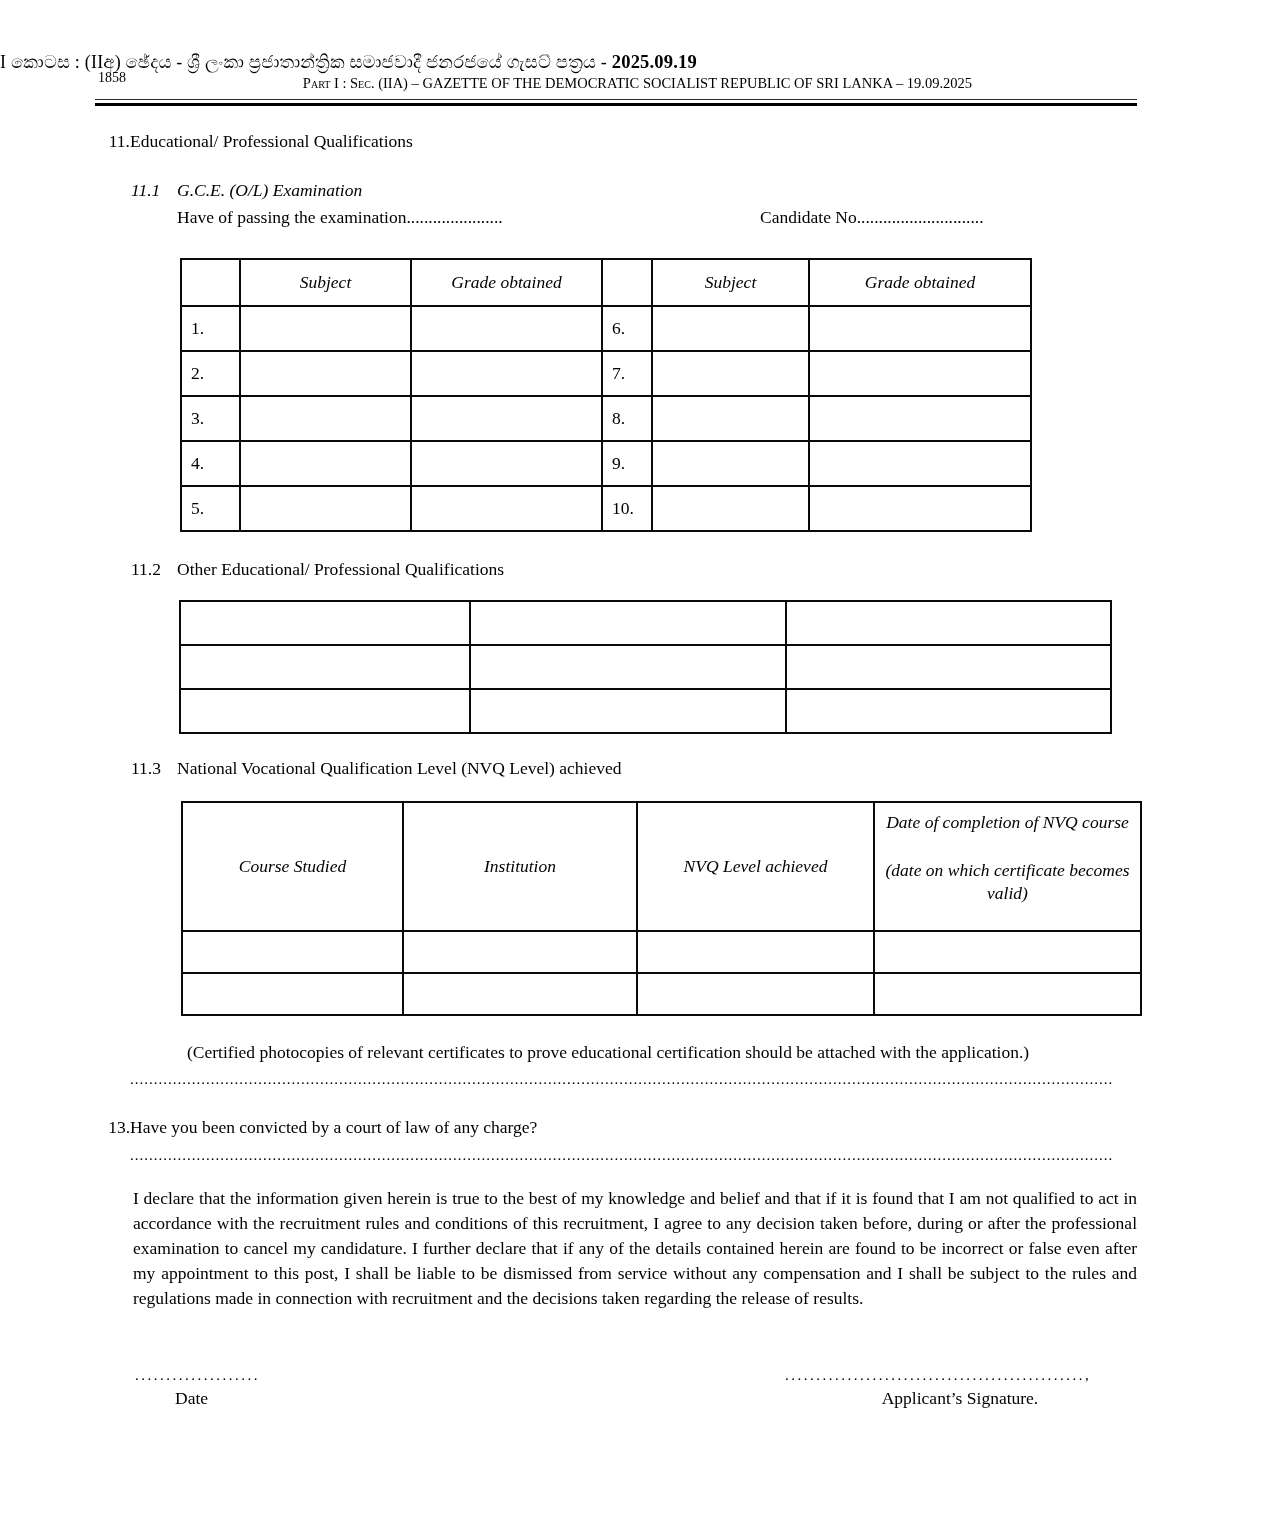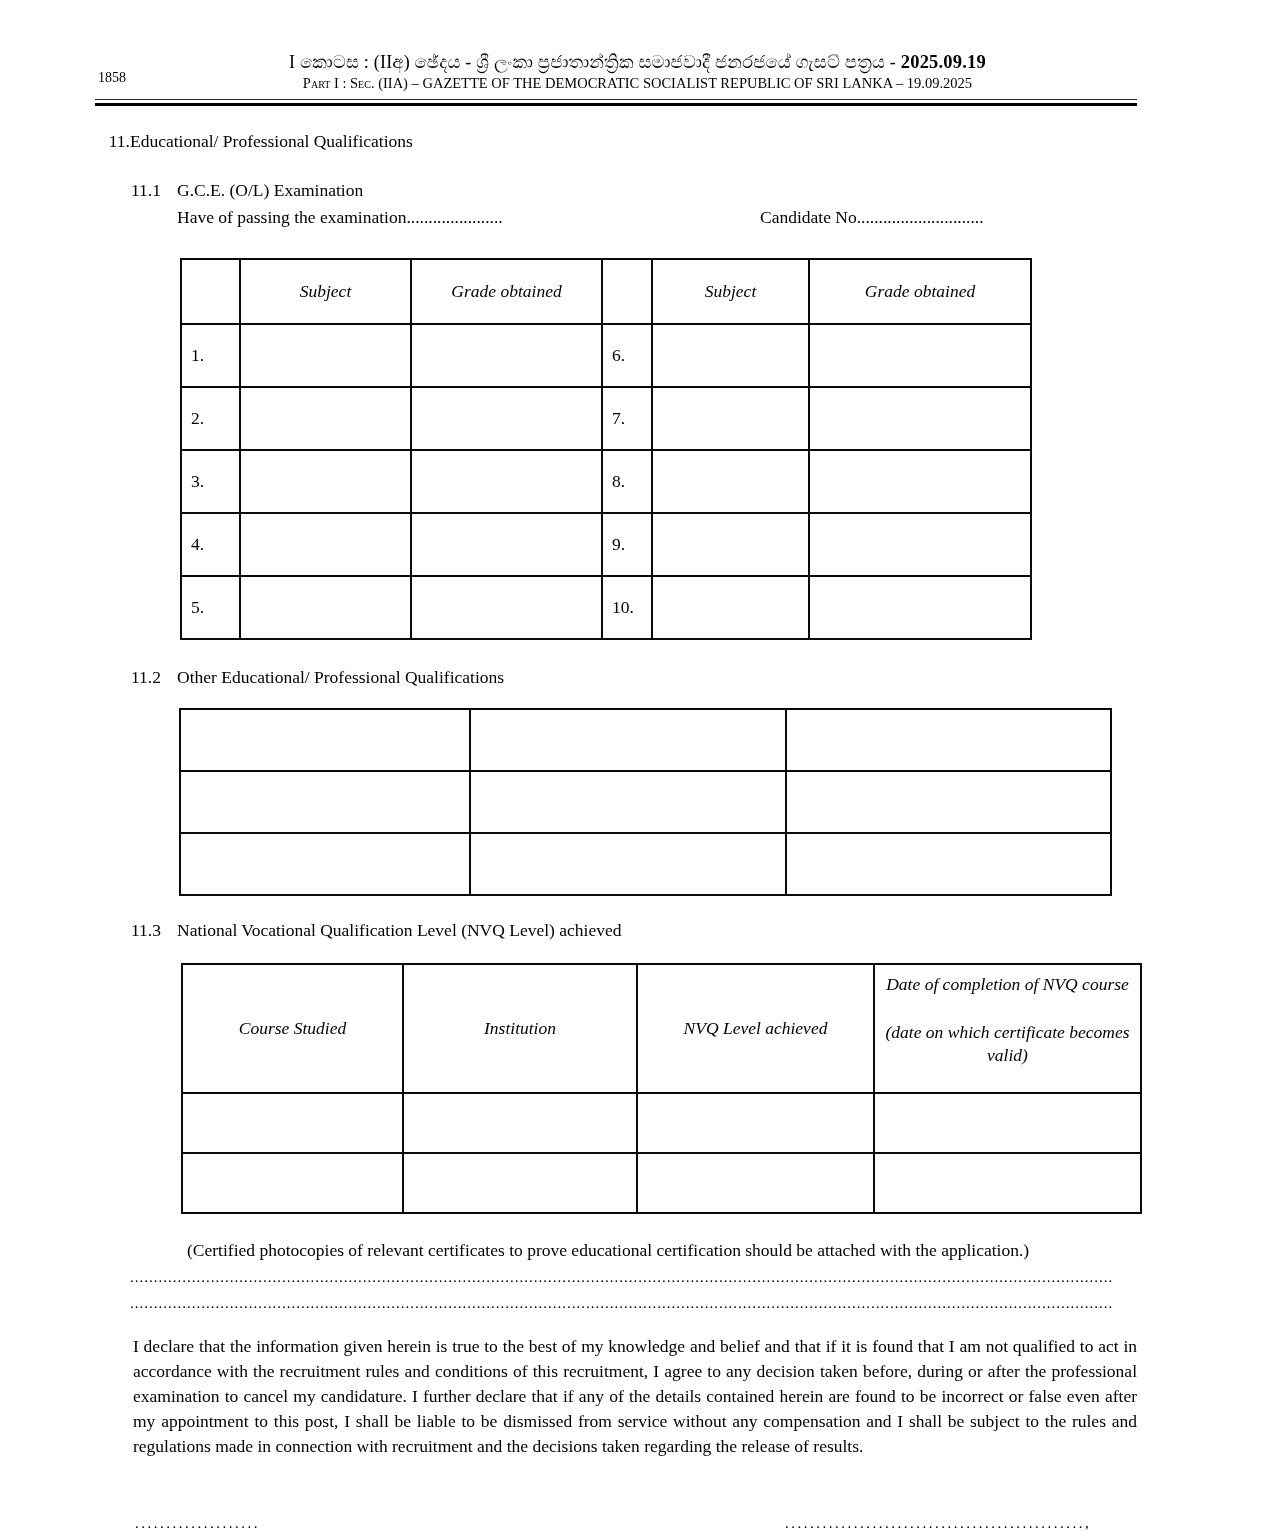--- a/index.html
+++ b/index.html
@@ -5,40 +5,40 @@
   html,body { margin:0; padding:0; background:#e8e8e8; }
   .page {
     width:1275px; height:1538px; margin:0 auto; background:#ffffff;
     font-family:"Liberation Serif","DejaVu Serif",serif; color:#000;
     font-size:17.5px; position:relative; overflow:hidden; box-sizing:border-box;
   }
 
   
   .gz-header { position:relative; padding-top:52px; }
   .page-number { position:absolute; left:98px; top:70px; font-size:14px; }
-  .gz-sinhala { text-align:center; font-size:18px; letter-spacing:0.2px; }
+  .gz-sinhala { text-align:left; font-size:18px; letter-spacing:0.2px; }
   .gz-sinhala b { font-size:18.5px; }
   .gz-english { text-align:center; font-size:14.5px; font-variant:small-caps; margin-top:2px; }
   .rule { margin:7px 138px 0 95px; height:3px; border-top:1.5px solid #2a2a2a; border-bottom:3px solid #000; }
 
   
   .item-main { margin:22px 160px 0 130px; text-indent:-32px; line-height:26px; }
   .item-main .qnum { display:inline-block; width:32px; text-indent:0;text-align:right; }
   .sub-head { margin-left:131px; }
   .sub-head .subnum { display:inline-block; width:46px; }
-  #h11-1 { margin-top:26px; }
+  #h11-1 { margin-top:26px;font-style:italic; }
   #h11-2 { margin-top:27px; }
   #h11-3 { margin-top:24px; }
 
   .year-line { margin:6px 0 0 177px; position:relative; height:24px; }
   .candidate-label { position:absolute; left:583px; top:0; }
 
   
   table { border-collapse:collapse; table-layout:fixed; }
-  th, td { border:2px solid #0a0a0a; padding:16px 6px; font-size:17.5px; }
+  th, td { border:2px solid #0a0a0a; padding:7px 6px; font-size:17.5px; }
   th { font-weight:normal; font-style:italic; text-align:center; }
   td.num { text-align:left; padding-left:9px; }
 
   .t1 { margin:27px 0 0 180px; width:850px; }
   .t1 th { height:31px; }
   .t1 td { height:29px; }
 
   .t2 { margin:20px 0 0 179px; width:931px; }
   .t2 th { height:31px; }
   .t2 td { height:28px; }
@@ -214,20 +214,23 @@
           <td></td>
           <td></td>
         </tr>
   </tbody>
     </table>
 
   <p class="note">(Certified photocopies of relevant certificates to prove educational certification should be attached with the application.)</p>
 
   <div class="answer-dots">......................................................................................................................................................................................................................................</div>
 
+  <div class="item-main" id="q13">
+    <span class="qnum">13.</span><span>Have you been convicted by a court of law of any charge?</span>
+  </div>
   <div class="answer-dots">......................................................................................................................................................................................................................................</div>
 
   <p class="declaration">I declare that the information given herein is true to the best of my knowledge and belief and that if it is found that I am not qualified to act in accordance with the recruitment rules and conditions of this recruitment, I agree to any decision taken before, during or after the professional examination to cancel my candidature. I further declare that if any of the details contained herein are found to be incorrect or false even after my appointment to this post, I shall be liable to be dismissed from service without any compensation and I shall be subject to the rules and regulations made in connection with recruitment and the decisions taken regarding the release of results.</p>
 
   <div class="sig-row">
     <div class="sig-left">
       <div class="sig-dots">....................</div>
       <div class="sig-label">Date</div>
     </div>
     <div class="sig-right">

